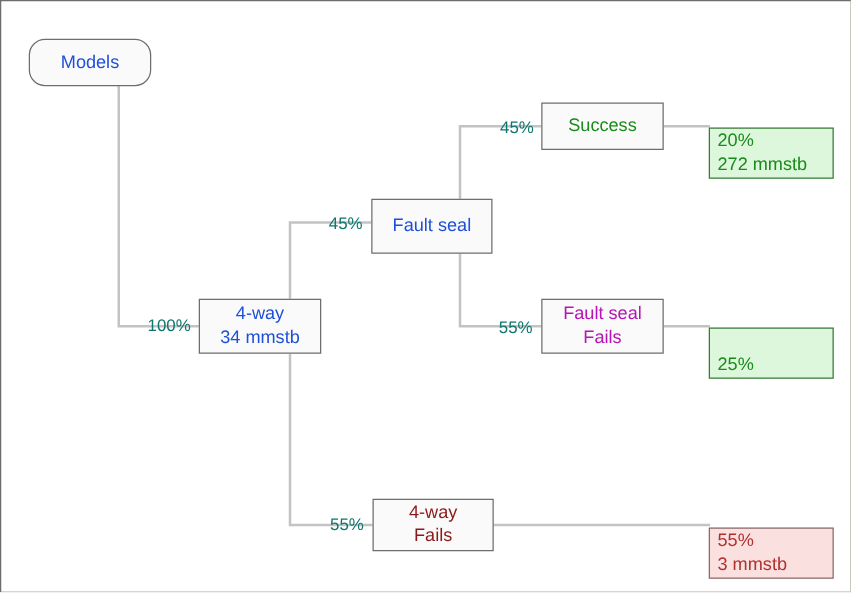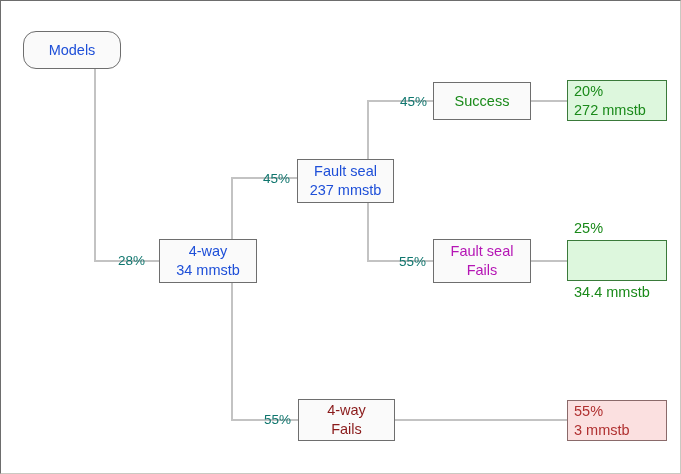--- a/index.html
+++ b/index.html
@@ -41,25 +41,26 @@
     line-height: 19px;
     white-space: nowrap;
   }
   .node .line2 { display: block; }
   .result {
     position: absolute;
     box-sizing: border-box;
     display: flex;
     flex-direction: column;
     align-items: flex-start;
-    justify-content: center;
+    justify-content: flex-end;
     padding-left: 6px;
     font-size: 14.5px;
     line-height: 19px;
     white-space: nowrap;
+    margin-top: 22px;
   }
   .blue  { color: #1e4fd8; }
   .green { color: #1a8a1a; }
   .mag   { color: #b515b5; }
   .dred  { color: #8a1a1a; }
 
   .res-green {
     background: #ddf7dd;
     border: 1px solid #3a7a3a;
     color: #1a8a1a;
@@ -107,21 +108,20 @@
     <span>Models</span>
   </div>
 
   <div class="node blue" style="left:158px; top:238px; width:98px; height:44px;">
     <span>4-way</span>
     <span class="line2">34 mmstb</span>
   </div>
 
   <div class="node blue" style="left:296px; top:158px; width:97px; height:44px;">
     <span>Fault seal</span>
-    <span class="line2">237 mmstb</span>
   </div>
 
   <div class="node green" style="left:432px; top:81px; width:98px; height:38px;align-items:center;">
     <span>Success</span>
   </div>
 
   <div class="node mag" style="left:432px; top:238px; width:98px; height:44px;">
     <span>Fault seal</span>
     <span class="line2">Fails</span>
   </div>
@@ -131,29 +131,28 @@
     <span class="line2">Fails</span>
   </div>
 
   <div class="result res-green" style="left:566px; top:79px; width:100px; height:41px;">
     <span>20%</span>
     <span>272 mmstb</span>
   </div>
 
   <div class="result res-green" style="left:566px; top:239px; width:100px; height:41px;gap:45px;">
     <span>25%</span>
-    <span>34.4 mmstb</span>
   </div>
 
   <div class="result res-pink" style="left:566px; top:399px; width:100px; height:41px;">
     <span>55%</span>
     <span>3 mmstb</span>
   </div>
 
-  <div class="edge-label" style="left:117px; top:252px;">28%</div>
+  <div class="edge-label" style="left:117px; top:252px;">100%</div>
 
   <div class="edge-label" style="left:262px; top:170px;">45%</div>
 
   <div class="edge-label" style="left:263px; top:411px;">55%</div>
 
   <div class="edge-label" style="left:399px; top:93px;">45%</div>
 
   <div class="edge-label" style="left:398px; top:253px;">55%</div>
 
 </div>

